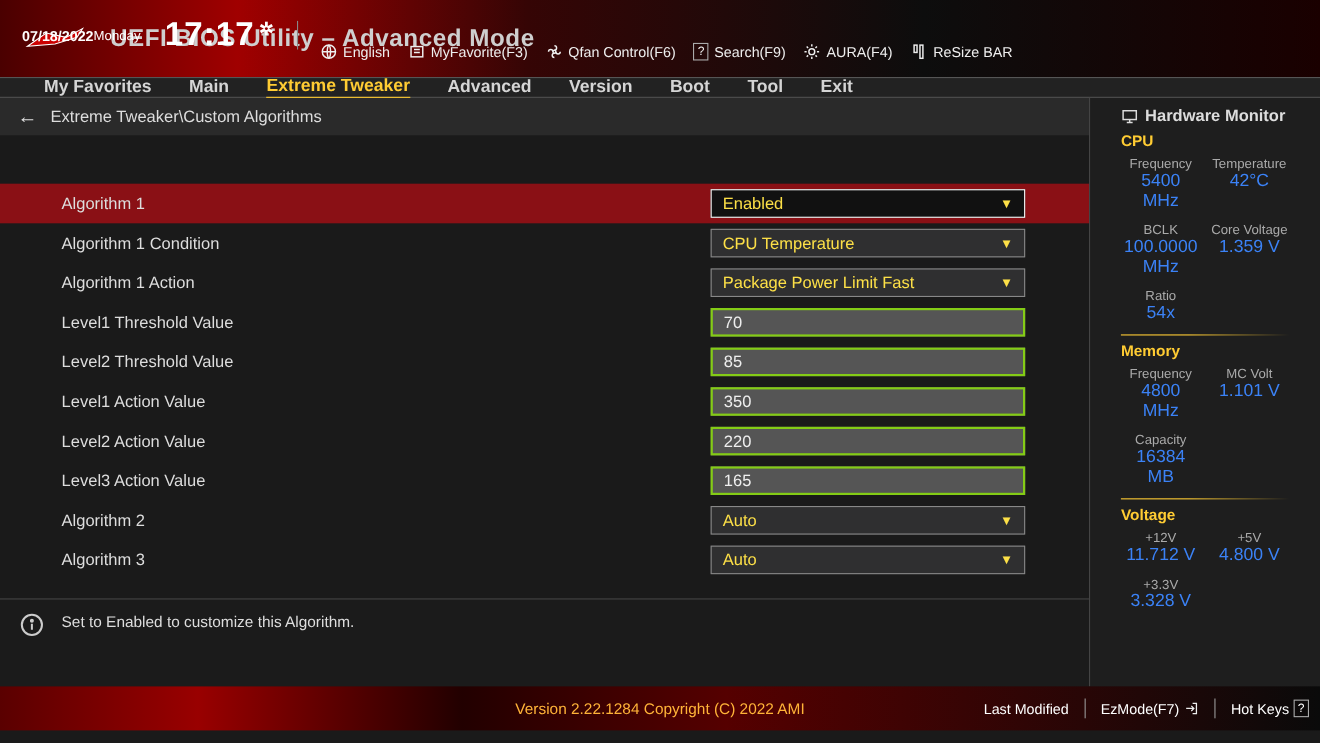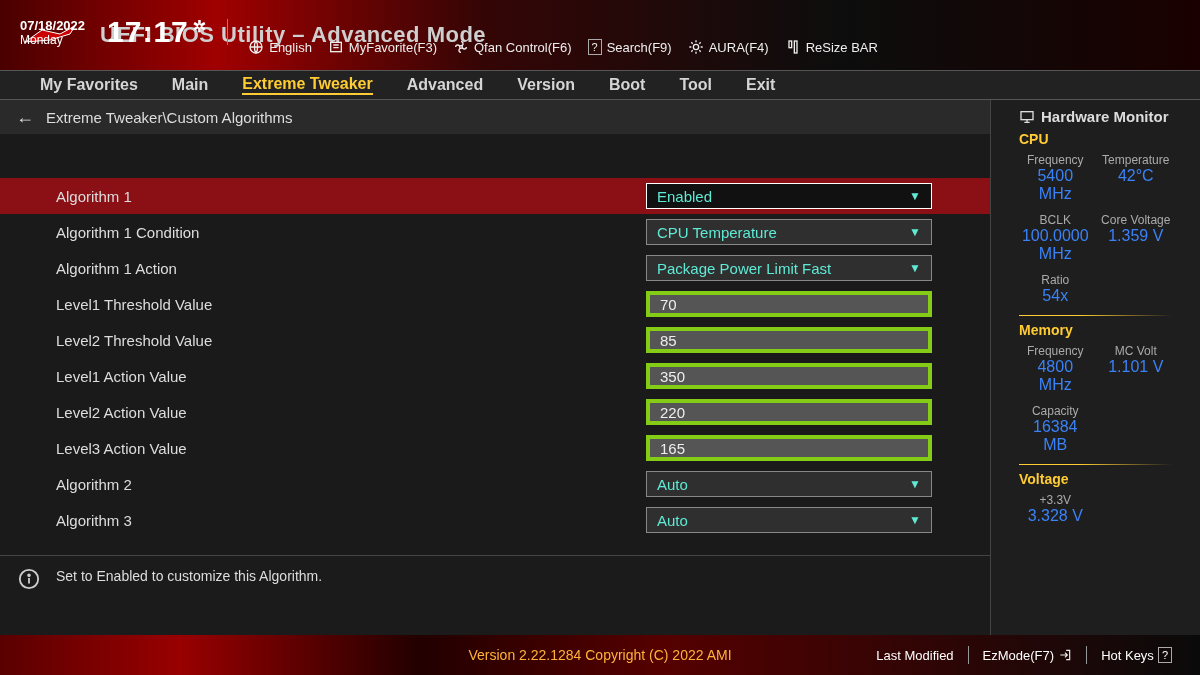--- a/index.html
+++ b/index.html
@@ -15,74 +15,74 @@
   }
   .banner .logo { width: 60px; height: 40px; display:flex; align-items:center; }
   .banner .title { color: #cfcfcf; font-size: 22px; font-weight: 600; letter-spacing: .5px; }
 
   .banner2 {
     display:flex; align-items:center; gap:16px;
     padding: 0 20px 6px 20px; height: 0; 
     position:absolute; top:32px; left:0; right:0;
     color:#fff; font-size:13px;
   }
-  .dt { display:flex; flex-direction:column; margin-right:6px;justify-content:center;}
+  .dt { display:flex; flex-direction:row; margin-right:6px;justify-content:center;}
   .dt .date { font-size:13px; font-weight:600;}
   .dt .day  { font-size:12px; }
   .clock { font-size:30px; font-weight:700; letter-spacing:1px; display:flex; align-items:flex-start;}
   .clock .gear { font-size:16px; margin-left:4px; margin-top:2px;}
   .vsep { width:1px; height:26px; background:#888; margin:0 4px;}
   .tbtn { display:flex; align-items:center; gap:5px; font-size:13px; color:#eee; cursor:pointer;margin-top:30px;}
   .tbtn svg { width:16px; height:16px; }
 
   
   .tabs {
     display:flex; gap:34px; align-items:center;
     background:#222; border-top:1px solid #555; border-bottom:1px solid #555;
-    height:30px; padding:0 40px; font-size:16px; font-weight:600;
+    height:19px; padding:0 40px; font-size:16px; font-weight:600;
   }
   .tab { color:#d5d5d5; cursor:pointer;}
   .tab.active { color:#ffcc33; border-bottom:2px solid #ffcc33;}
 
   
   .wrap { display:flex; height: calc(675px - 70px - 30px - 40px); }
   .main { flex:1; display:flex; flex-direction:column; }
   .side { width:210px; background:#1e1e1e; border-left:1px solid #444; padding:8px 28px; font-size:13px; }
 
   .crumbbar { display:flex; align-items:center; gap:12px; background:#2a2a2a; height:34px; padding:0 16px; font-size:15px;}
   .back-arr { font-size:18px; cursor:pointer;}
 
   .rows { flex:1; overflow:hidden;}
   .row { display:flex; align-items:center; height:36px; padding:0 0 0 56px; font-size:15px;}
   .row.sel { background:#8a1015;margin-top:44px;}
   .row .lbl { flex:0 0 590px; }
   .ctl { width:286px; height:26px; display:flex; align-items:center; justify-content:space-between;
-         background:#2f2f30; border:1px solid #888; padding:0 10px; color:#5eead4; font-size:15px; cursor:pointer;}
+         background:#2f2f30; border:1px solid #888; padding:0 10px; color:#fde047; font-size:15px; cursor:pointer;}
   .row.sel .ctl { background:#111; border-color:#fff;}
   .ctl .caret { font-size:12px;}
-  .inp { width:286px; height:26px; background:#555; border:4px solid #84cc16; padding:0 10px; color:#eee; font-size:15px; display:flex; align-items:center;}
+  .inp { width:286px; height:26px; background:#555; border:2px solid #84cc16; padding:0 10px; color:#eee; font-size:15px; display:flex; align-items:center;}
 
   .info { display:flex; align-items:flex-start; gap:16px; background:#1b1b1b; border-top:1px solid #444; height:80px; padding:12px 18px; font-size:14px;}
   .info svg { width:22px; height:22px; flex-shrink:0;}
 
   
   .side h3 { display:flex; align-items:center; gap:6px; font-size:15px; font-weight:700; margin-bottom:6px;}
   .shead { color:#ffcc33; font-size:14px; font-weight:600; margin:6px 0 6px;}
   .sdiv { height:1px; background:linear-gradient(90deg,#ffcc33 0,#ffcc33 40%,transparent 100%); margin:6px 0;}
   .srow { display:flex; gap:8px; margin:4px 0 10px;text-align:center;}
   .scol { flex:1;}
   .scol .sl { color:#aaa; font-size:12px;}
   .scol .sv { color:#3b82f6; font-size:16px; font-weight:400;}
 
   
   .footer {
     height:40px;
     background: linear-gradient(90deg,#5a0000 0%, #900 15%, #200 35%, #500 55%, #0a0a0a 100%);
     display:flex; align-items:center; justify-content:space-between;
-    padding:0 28px; color:#eee; font-size:13px;
+    padding:0 10px; color:#eee; font-size:13px;
     position:relative;
   }
   .footer .center { position:absolute; left:50%; transform:translateX(-50%); color:#ffb338; font-size:14px;}
   .footer .right { display:flex; align-items:center; gap:14px;}
   .fbtn { color:#fff; cursor:pointer; display:flex; align-items:center; gap:4px;}
   .fsep { width:1px; height:18px; background:#999;}
   .keybox { display:inline-block; border:1px solid #aaa; padding:0 3px; font-size:11px; line-height:14px;}
 </style>
 </head>
 <body>
@@ -300,20 +300,30 @@
           <div class="sl">Capacity</div>
           <div class="sv">16384 MB</div>
         </div>
       <div class="scol"></div>
     </div>
     <div class="sdiv"></div>
 
     <div class="shead">Voltage</div>
     <div class="srow">
       <div class="scol">
+          <div class="sl">+12V</div>
+          <div class="sv">11.712 V</div>
+        </div>
+      <div class="scol">
+          <div class="sl">+5V</div>
+          <div class="sv">4.800 V</div>
+        </div>
+    </div>
+    <div class="srow">
+      <div class="scol">
           <div class="sl">+3.3V</div>
           <div class="sv">3.328 V</div>
         </div>
       <div class="scol"></div>
     </div>
   </div>
 </div>
 
 <div class="footer">
   <div></div>

